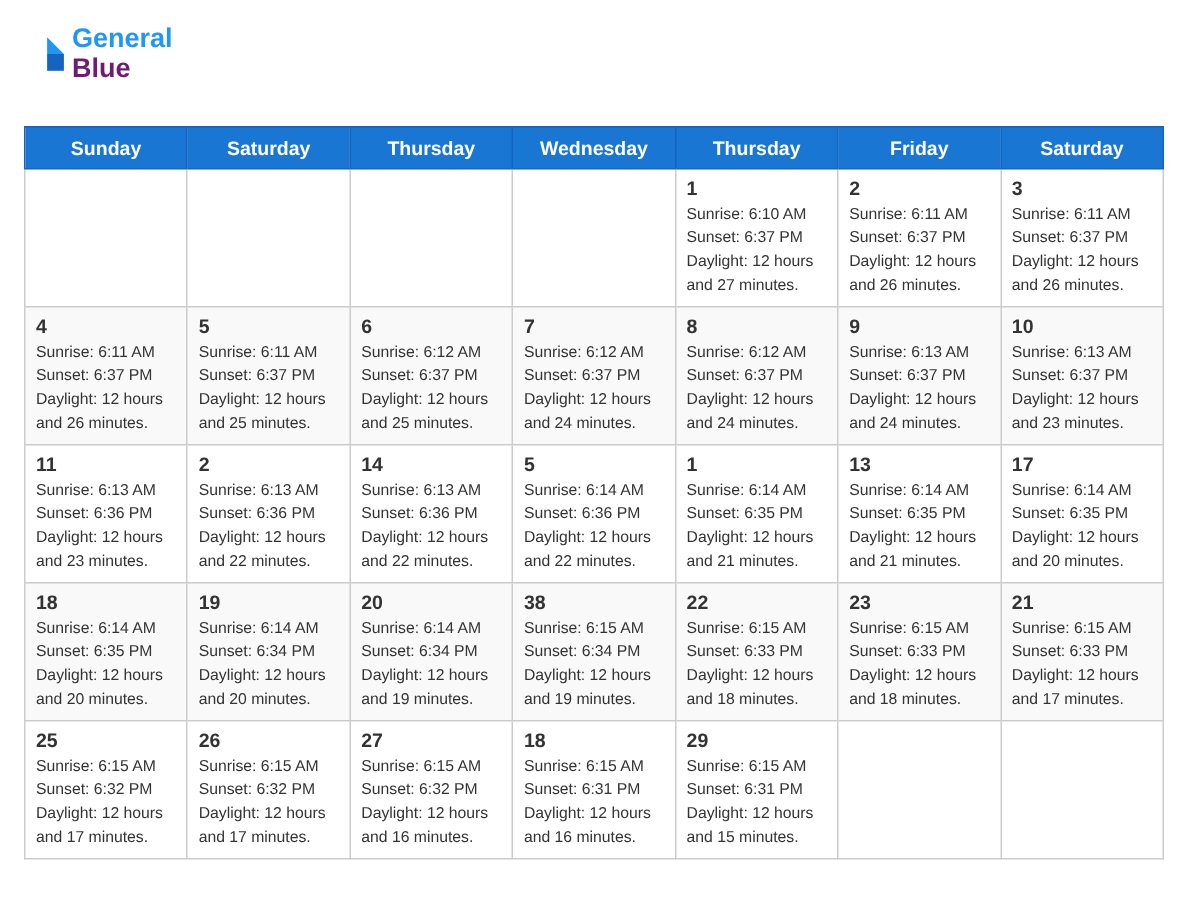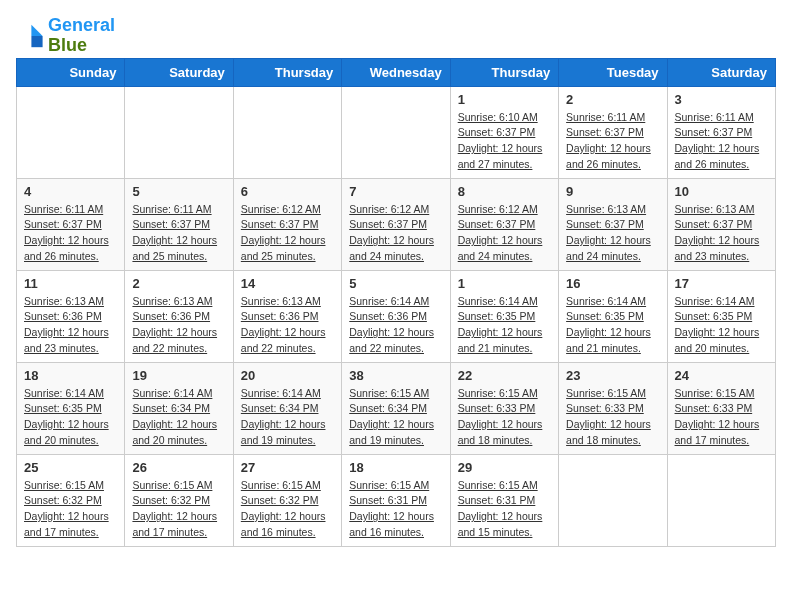--- a/index.html
+++ b/index.html
@@ -7,21 +7,21 @@
       font-family: Arial, sans-serif;
       background: #fff;
       width: 792px;
       min-height: 612px;
       padding: 16px;
     }
     .header-area {
       display: flex;
       justify-content: space-between;
       align-items: center;
-      margin-bottom: 2px;
+      margin-bottom: 28px;
     }
     .logo {
       display: flex;
       align-items: center;
       gap: 4px;
     }
     .logo-text {
       font-size: 18px;
       font-weight: bold;
       line-height: 1.1;
@@ -41,21 +41,21 @@
       font-size: 15px;
       color: #555;
     }
     .calendar {
       width: 100%;
       border-collapse: collapse;
     }
     .calendar th {
       background: #1976D2;
       color: #fff;
-      text-align: right;
+      text-align: center;
       padding: 6px 8px;
       font-size: 13px;
       border: 1px solid #1565C0;
     }
     .calendar td {
       vertical-align: top;
       padding: 5px 7px;
       border: 1px solid #ccc;
       width: calc(100% / 7);
       min-height: 80px;
@@ -69,55 +69,54 @@
     .day-number {
       font-size: 13px;
       font-weight: bold;
       margin-bottom: 3px;
       display: block;
     }
     .day-info {
       font-size: 10.5px;
       line-height: 1.5;
       color: #333;
-      text-decoration: underline;
     }
     .empty-cell {
       background: #fff !important;
     }
   </style>
 </head>
 <body>
 
 <div class="header-area">
   <div class="logo">
     <svg class="logo-icon" viewBox="0 0 40 40">
       <polygon points="22,4 38,20 22,20" fill="#2196F3"></polygon>
       <polygon points="22,20 38,20 38,36 22,36" fill="#1565C0"></polygon>
     </svg>
     <div class="logo-text">
       <div><span>General</span></div>
-      <div><span style="color:#4d7c0f">Blue</span></div>
+      <div><span style="color:#701a75">Blue</span></div>
     </div>
   </div>
   <div class="title-area">
     <div class="month-year"></div>
     <div class="location"></div>
   </div>
 </div>
 
 <table class="calendar">
   <thead>
     <tr id="header-row">
     <th>Sunday</th>
         <th>Saturday</th>
         <th>Thursday</th>
         <th>Wednesday</th>
         <th>Thursday</th>
-        <th>Tuesday</th>
+        <th>Friday</th>
         <th>Saturday</th>
       </tr>
   </thead>
   <tbody id="calendar-body">
   <tr>
         <td class="empty-cell"></td>
         <td class="empty-cell"></td>
         <td class="empty-cell"></td>
         <td class="empty-cell"></td>
         <td>
@@ -223,21 +222,21 @@
 and 22 minutes.</div>
         </td>
         <td>
           <span class="day-number">1</span>
           <div class="day-info" style="white-space: pre-line;">Sunrise: 6:14 AM
 Sunset: 6:35 PM
 Daylight: 12 hours
 and 21 minutes.</div>
         </td>
         <td>
-          <span class="day-number">16</span>
+          <span class="day-number">13</span>
           <div class="day-info" style="white-space: pre-line;">Sunrise: 6:14 AM
 Sunset: 6:35 PM
 Daylight: 12 hours
 and 21 minutes.</div>
         </td>
         <td>
           <span class="day-number">17</span>
           <div class="day-info" style="white-space: pre-line;">Sunrise: 6:14 AM
 Sunset: 6:35 PM
 Daylight: 12 hours
@@ -281,21 +280,21 @@
 and 18 minutes.</div>
         </td>
         <td>
           <span class="day-number">23</span>
           <div class="day-info" style="white-space: pre-line;">Sunrise: 6:15 AM
 Sunset: 6:33 PM
 Daylight: 12 hours
 and 18 minutes.</div>
         </td>
         <td>
-          <span class="day-number">24</span>
+          <span class="day-number">21</span>
           <div class="day-info" style="white-space: pre-line;">Sunrise: 6:15 AM
 Sunset: 6:33 PM
 Daylight: 12 hours
 and 17 minutes.</div>
         </td>
       </tr>
       <tr>
         <td>
           <span class="day-number">25</span>
           <div class="day-info" style="white-space: pre-line;">Sunrise: 6:15 AM

